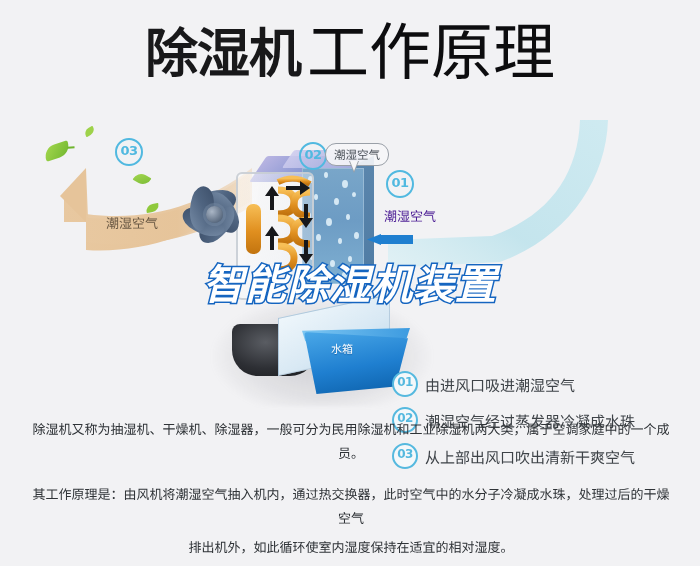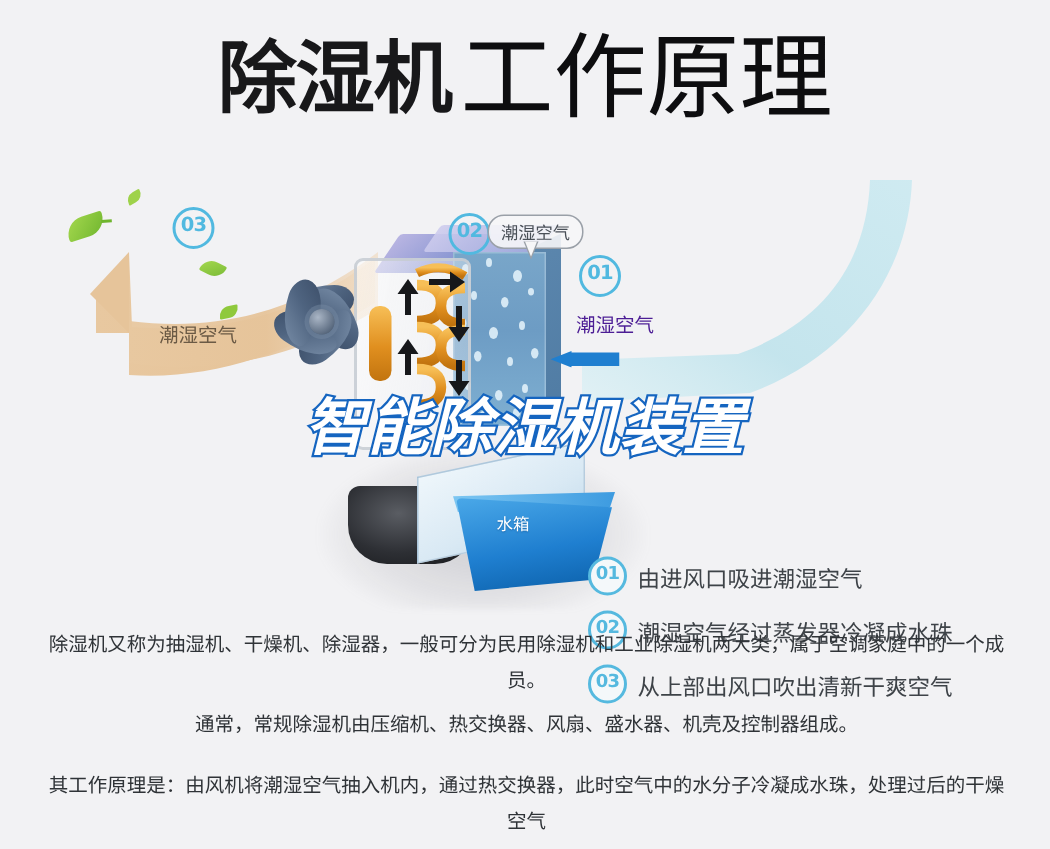--- a/index.html
+++ b/index.html
@@ -382,18 +382,17 @@
     </div>
 
   </div>
 
   <div class="watermark">
     <span>智能除湿机装置</span>
   </div>
 
   <div class="body-text">
     <p>除湿机又称为抽湿机、干燥机、除湿器，一般可分为民用除湿机和工业除湿机两大类，属于空调家庭中的一个成员。</p>
-    <p>通常，常规除湿机由压缩机、热交换器、风扇、盛水器、机壳及控制器组成。</p>
     <p class="p2">其工作原理是：由风机将潮湿空气抽入机内，通过热交换器，此时空气中的水分子冷凝成水珠，处理过后的干燥空气</p>
     <p>排出机外，如此循环使室内湿度保持在适宜的相对湿度。</p>
   </div>
 
 </div>
 
 </body></html>

